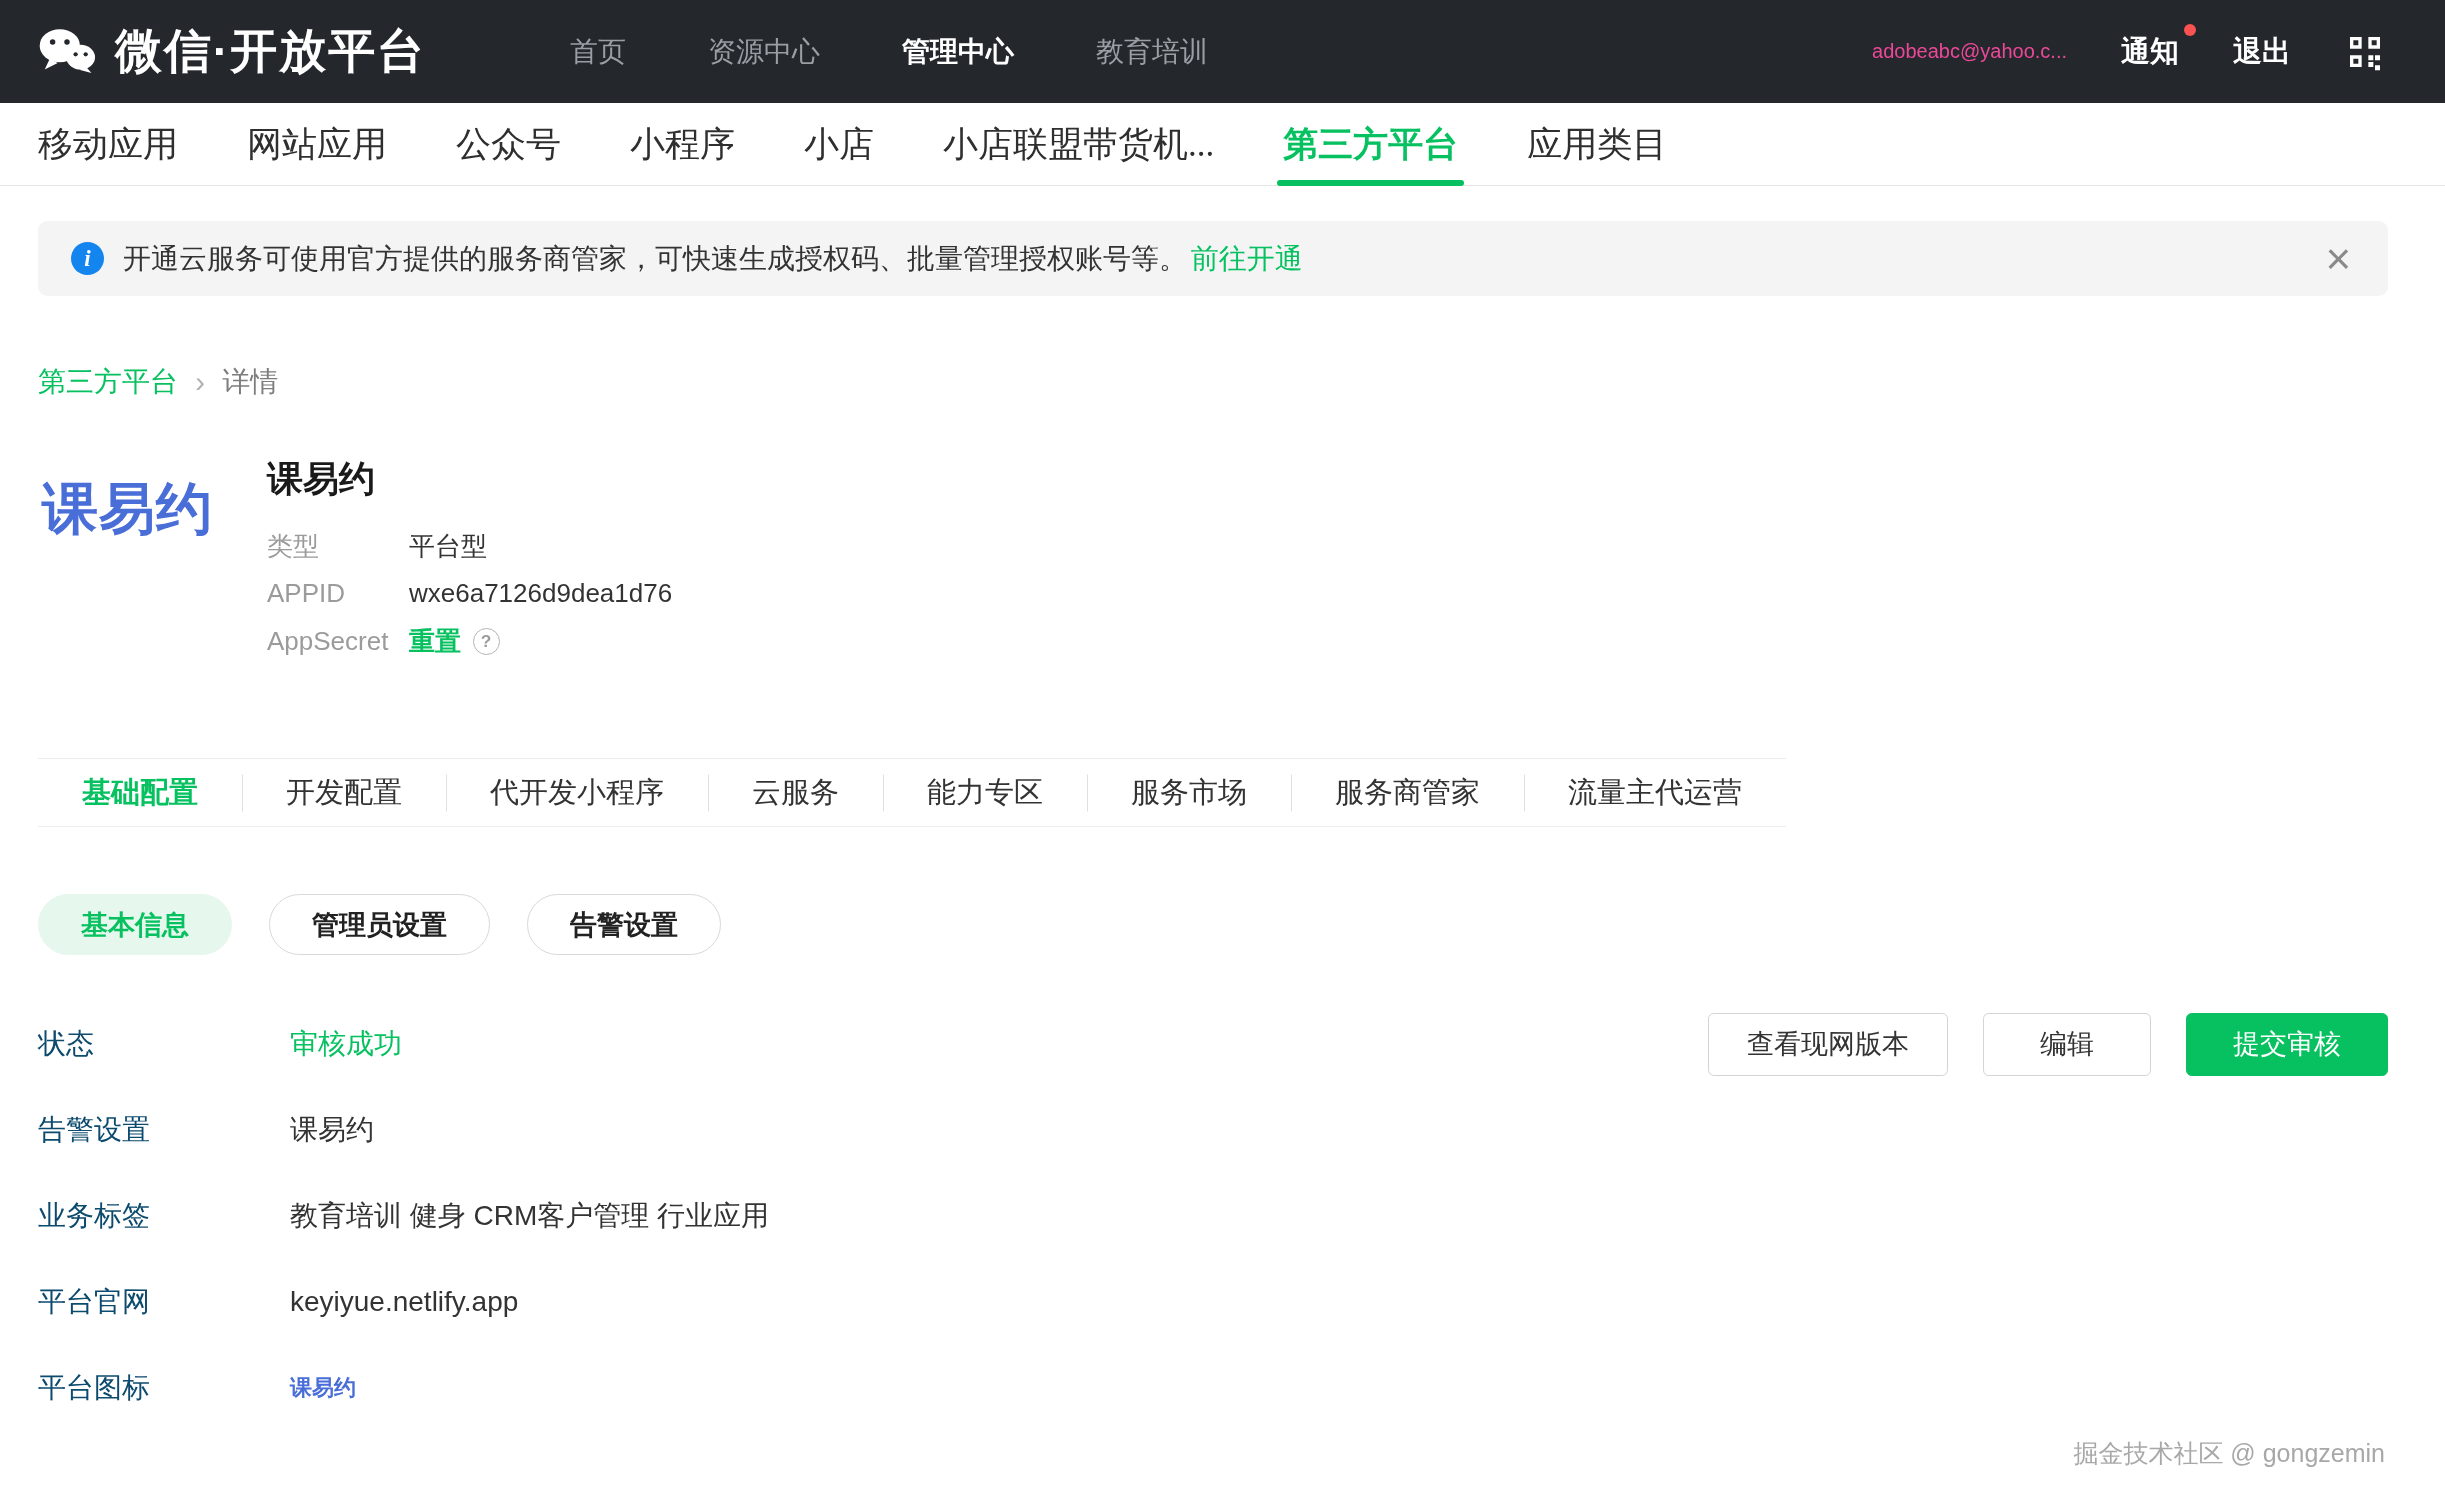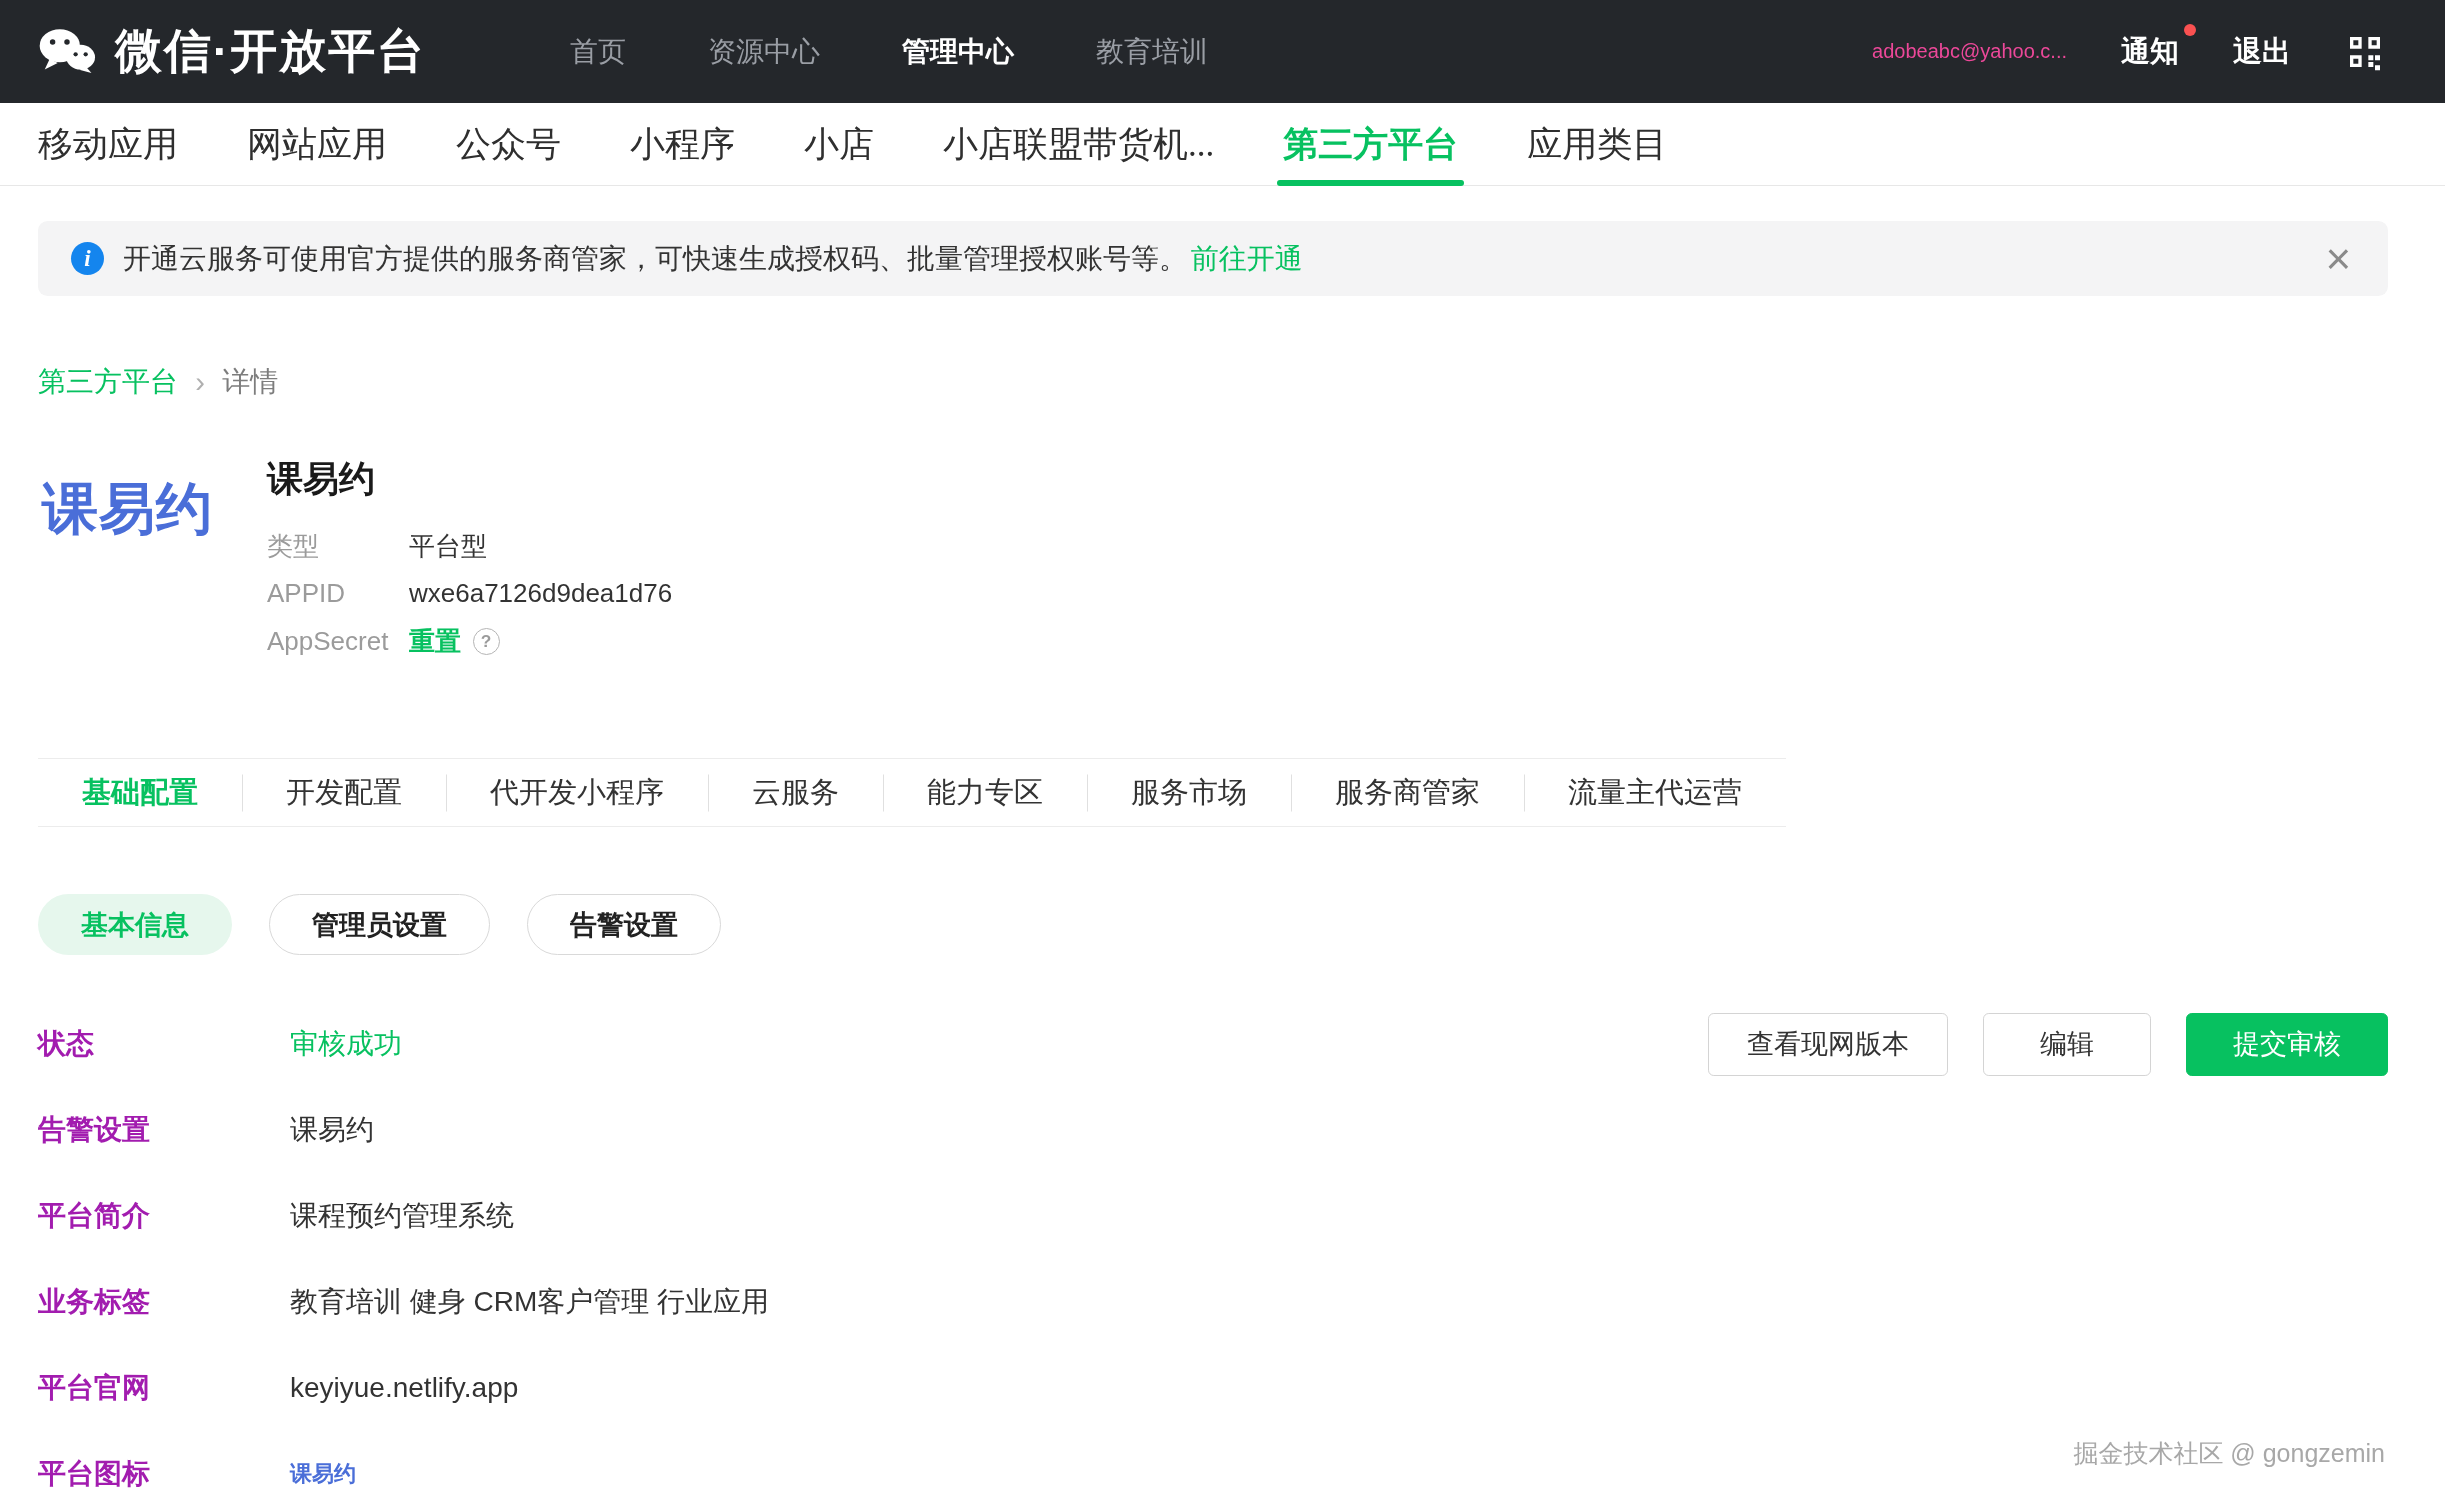--- a/index.html
+++ b/index.html
@@ -84,21 +84,21 @@
   
   .pill-tabs { margin:67px 0 0 38px; display:flex; gap:37px; }
   .pill { height:61px; padding:0 42px; border-radius:31px; display:flex; align-items:center;
     font-size:27px; font-weight:bold; cursor:pointer; white-space:nowrap; }
   .pill.active { background:#e6f7ed; color:#07c160; border:1px solid transparent; }
   .pill.plain { background:#fff; color:#222; border:1px solid #d9d9d9; }
 
   
   .detail { margin:46px 58px 0 38px; }
   .detail-row { display:flex; align-items:center; min-height:86px; }
-  .detail-label { width:252px; font-size:28px; color:#a21caf; flex:none;font-weight:bold; }
+  .detail-label { width:252px; font-size:28px; color:#0c4a6e; flex:none; }
   .detail-value { font-size:28px; color:#333; }
   .detail-value.green { color:#07c160; }
   .detail-value.small-logo { color:#4a6ed8; font-size:22px; font-weight:bold; }
   .row-actions { margin-left:auto; display:flex; gap:35px; }
   .btn { height:63px; border-radius:5.8px; font-size:27px; display:flex; align-items:center;
     justify-content:center; cursor:pointer; font-family:inherit; }
   .btn.outline { background:#fff; border:1px solid #d4d4d4; color:#333; padding:0 38px; }
   .btn.outline.wide { padding:0 56px; }
   .btn.primary { background:#07c160; border:1px solid #07c160; color:#fff; padding:0 46px; }
 
@@ -224,24 +224,20 @@
       <button class="btn outline">查看现网版本</button>
       <button class="btn outline wide">编辑</button>
       <button class="btn primary">提交审核</button>
     </div>
   </div>
   <div class="detail-row">
     <span class="detail-label">告警设置</span>
     <span class="detail-value">课易约</span>
   </div>
   <div class="detail-row">
-    <span class="detail-label">平台简介</span>
-    <span class="detail-value">课程预约管理系统</span>
-  </div>
-  <div class="detail-row">
     <span class="detail-label">业务标签</span>
     <span class="detail-value">教育培训 健身 CRM客户管理 行业应用</span>
   </div>
   <div class="detail-row">
     <span class="detail-label">平台官网</span>
     <span class="detail-value">keyiyue.netlify.app</span>
   </div>
   <div class="detail-row">
     <span class="detail-label">平台图标</span>
     <span class="detail-value small-logo">课易约</span>

